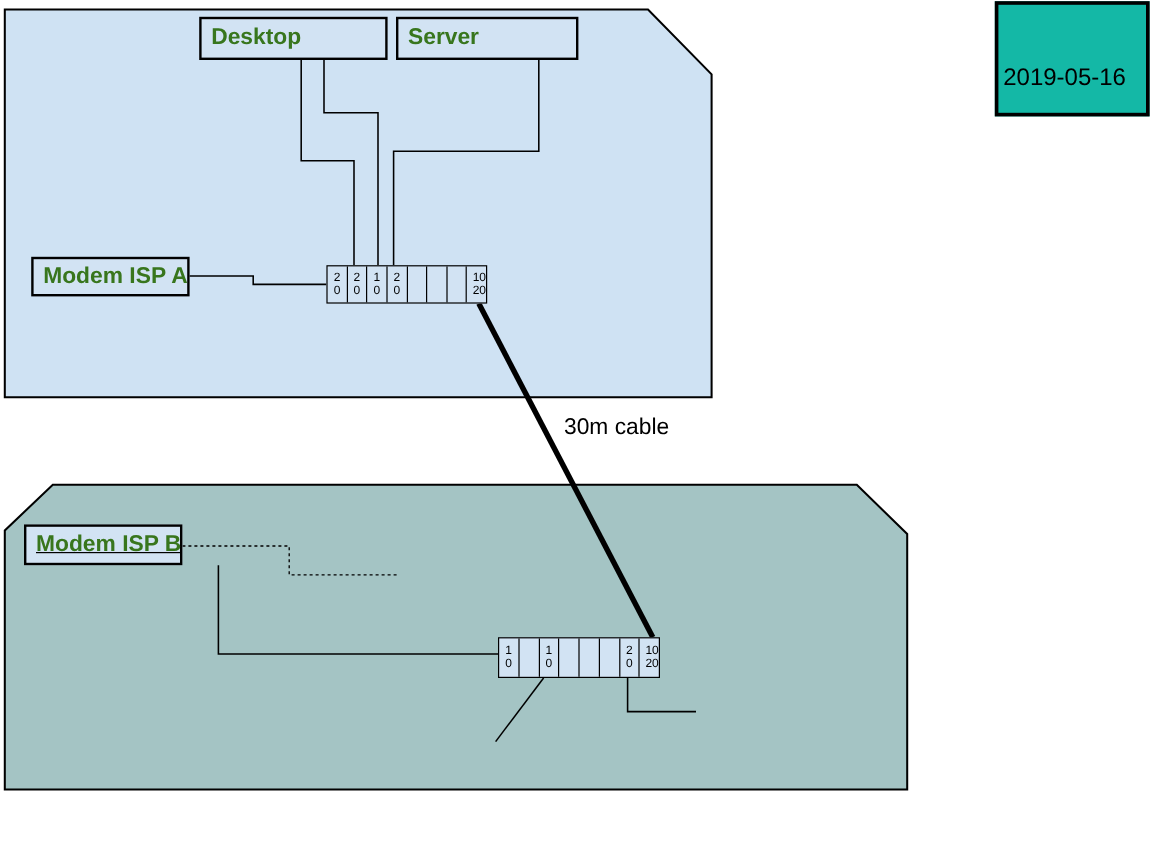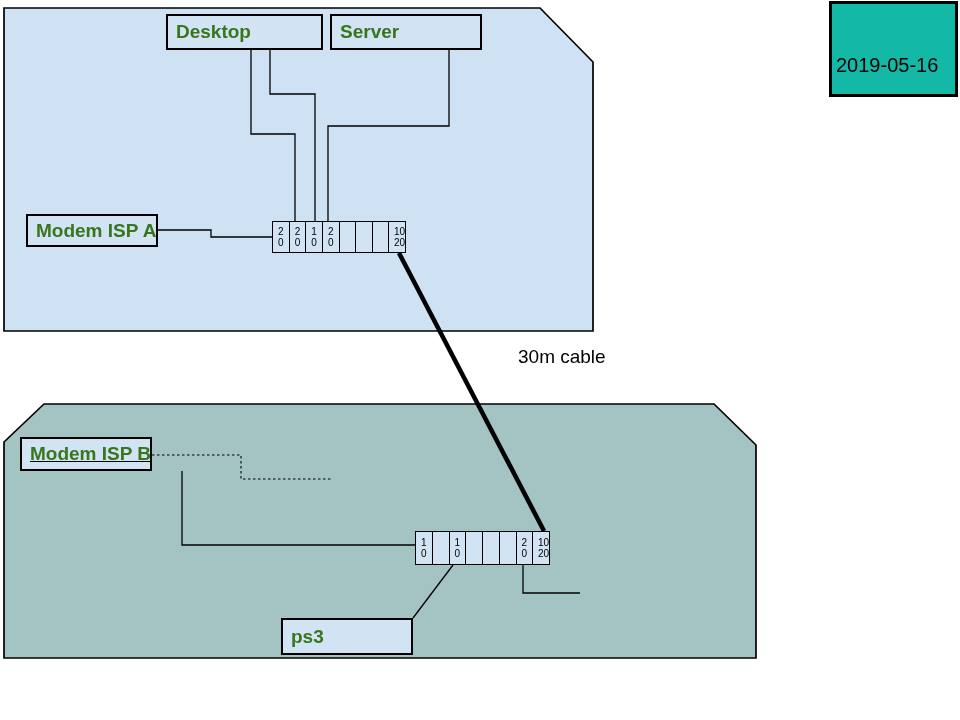--- a/index.html
+++ b/index.html
@@ -35,21 +35,21 @@
     display:flex; flex-direction:column; justify-content:center;
     align-items:center;
   }
   .port:last-child { border-right:none;align-items:flex-end; }
   .port span {
     display:block; font-size:10px; line-height:11px; color:#000000;
     text-align:center; white-space:nowrap;
   }
 
   .floating-label {
-    position:absolute; color:#000000; font-size:19px; white-space:nowrap;margin-left:48px;
+    position:absolute; color:#000000; font-size:19px; white-space:nowrap;
   }
 
   #date-box {
     position:absolute; left:829px; top:1px; width:129px; height:96px;
     background:#14b8a6; border:3px solid #000000; box-sizing:border-box;
   }
   #date-box .date-text {
     position:absolute; left:4px; top:50px; font-size:20px; color:#000000;
   }
 </style>
@@ -119,23 +119,20 @@
       <span>10</span>
       <span>20</span>
     </div>
   </div>
 
   <div class="floating-label" style="left:470px; top:346px;">30m cable</div>
 
   <div class="node" style="left:20px; top:437px; width:132px; height:34px;text-decoration:underline;">
     <span class="lbl">Modem ISP B</span>
   </div>
-  <div class="node" style="left:281px; top:618px; width:132px; height:37px;">
-    <span class="lbl">ps3</span>
-  </div>
 
   <div class="switch" style="left:415px; top:531px; width:135px; height:34px;">
     <div class="port">
       <span>1</span>
       <span>0</span>
     </div>
     <div class="port">
       <span></span>
       <span></span>
     </div>

